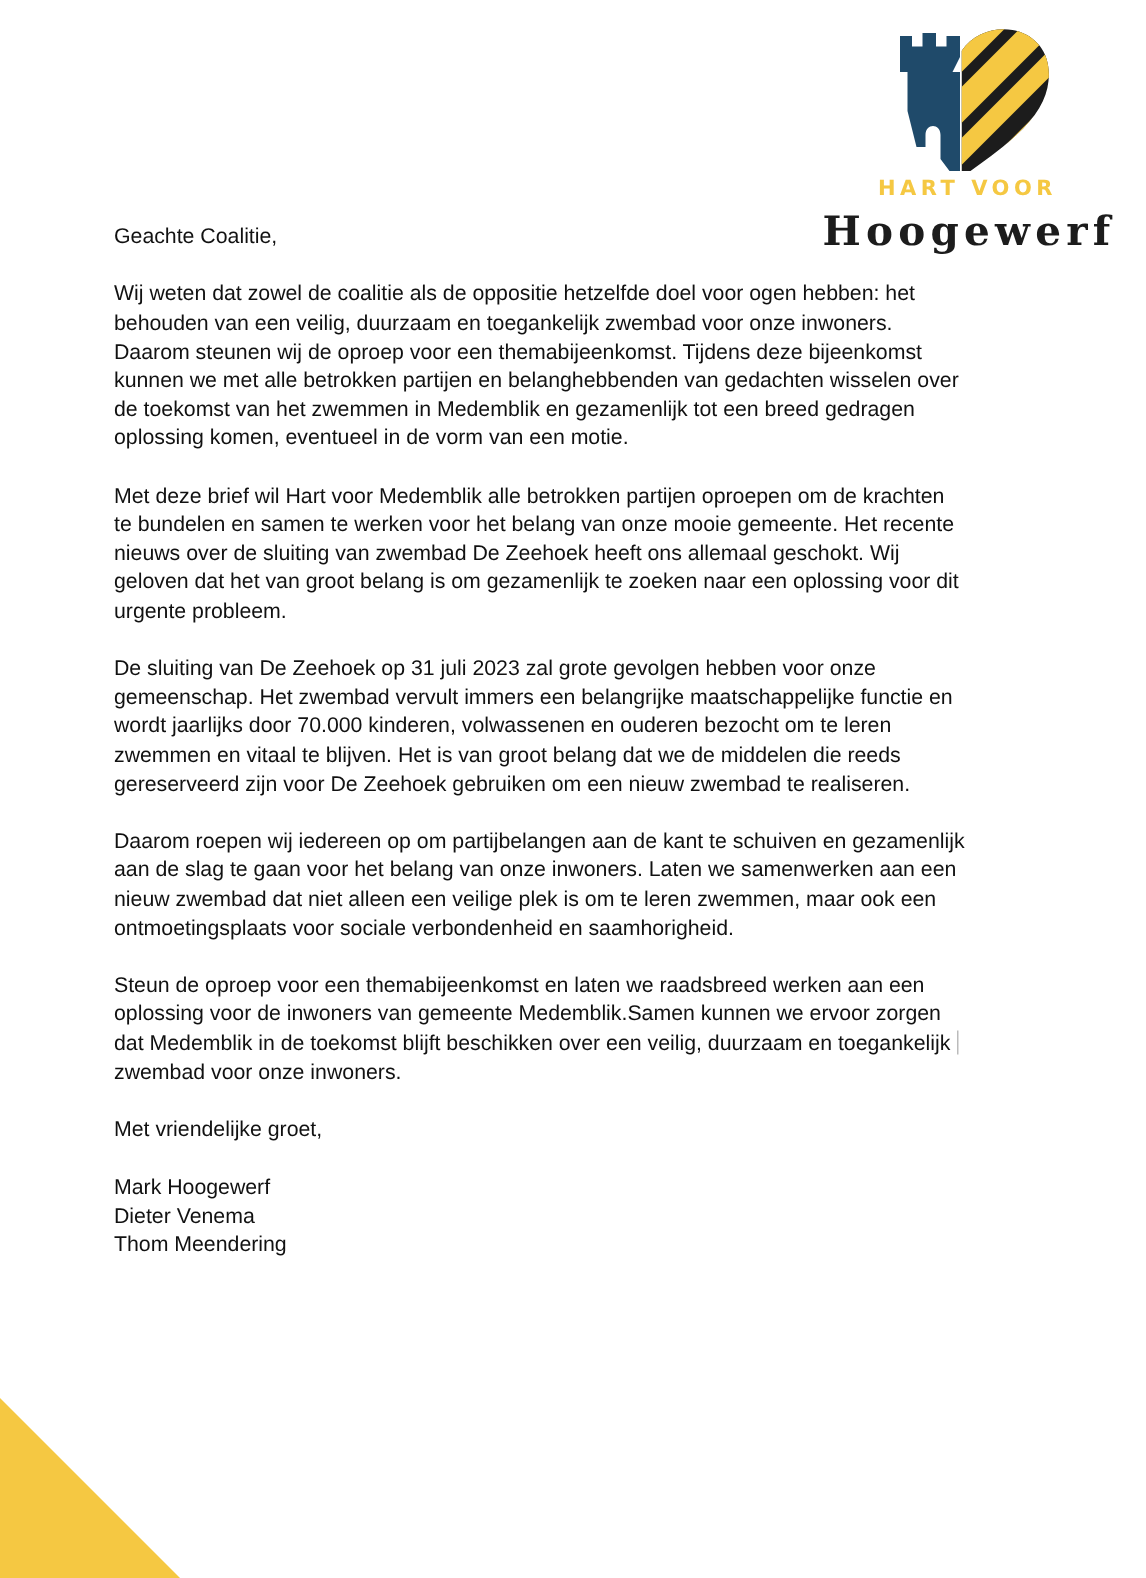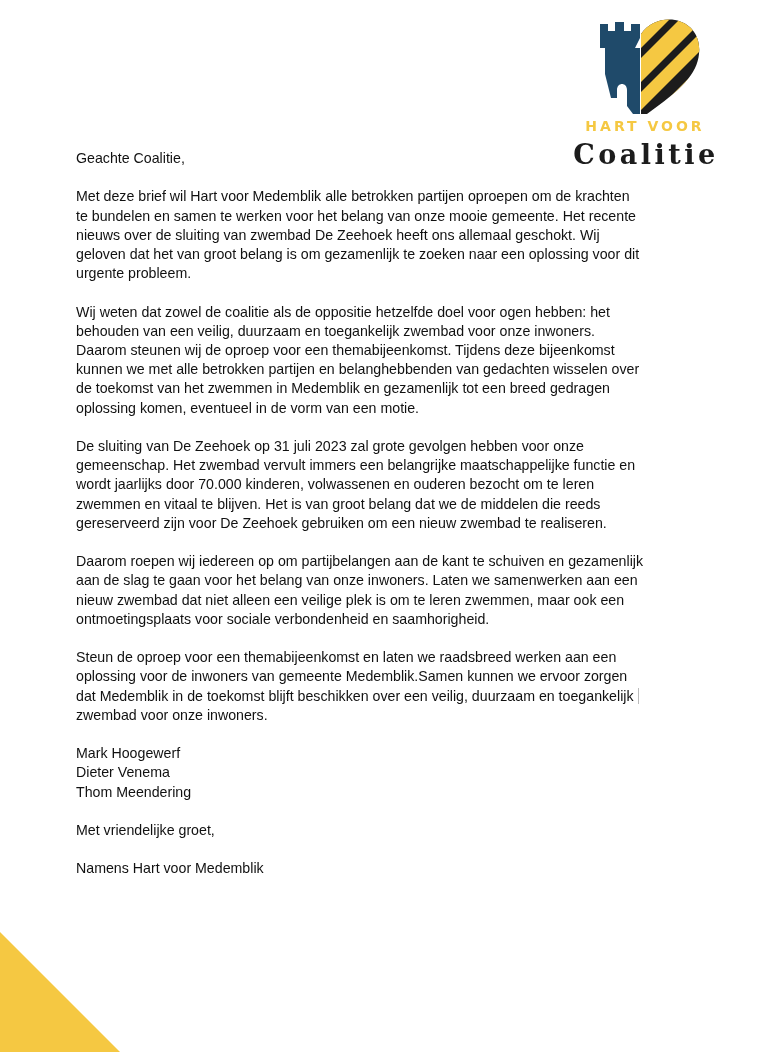--- a/index.html
+++ b/index.html
@@ -40,48 +40,47 @@
     <g fill="#f5c842">
       <polygon points="40,10 62,-12 74,0 40,34"></polygon>
       <polygon points="40,44 86,-2 98,10 40,68"></polygon>
       <polygon points="40,78 104,14 110,26 40,96"></polygon>
       <polygon points="52,100 110,42 110,60 70,100"></polygon>
     </g>
   </g>
   <path fill="#1f4a6a" d="M3 20 L3 6 L11 6 L11 13 L18 13 L18 4 L27 4 L27 13 L34 13 L34 6 L43 6 L43 20 L38 30 L43 30 L43 96 L36 96 L30 88 L30 72 C30 64, 20 64, 20 72 L20 80 L14 80 L8 56 L8 30 L3 30 Z"></path>
 </svg>
 <div class="brand-top">HART VOOR</div>
-<div class="brand-name">Coalitie</div>
+<div class="brand-name">Hoogewerf</div>
 
 <div class="letter">
   <p>Geachte Coalitie,</p>
-  <p>Met deze brief wil Hart voor Medemblik alle betrokken partijen oproepen om de krachten
-te bundelen en samen te werken voor het belang van onze mooie gemeente. Het recente
-nieuws over de sluiting van zwembad De Zeehoek heeft ons allemaal geschokt. Wij
-geloven dat het van groot belang is om gezamenlijk te zoeken naar een oplossing voor dit
-urgente probleem.</p>
   <p>Wij weten dat zowel de coalitie als de oppositie hetzelfde doel voor ogen hebben: het
 behouden van een veilig, duurzaam en toegankelijk zwembad voor onze inwoners.
 Daarom steunen wij de oproep voor een themabijeenkomst. Tijdens deze bijeenkomst
 kunnen we met alle betrokken partijen en belanghebbenden van gedachten wisselen over
 de toekomst van het zwemmen in Medemblik en gezamenlijk tot een breed gedragen
 oplossing komen, eventueel in de vorm van een motie.</p>
+  <p>Met deze brief wil Hart voor Medemblik alle betrokken partijen oproepen om de krachten
+te bundelen en samen te werken voor het belang van onze mooie gemeente. Het recente
+nieuws over de sluiting van zwembad De Zeehoek heeft ons allemaal geschokt. Wij
+geloven dat het van groot belang is om gezamenlijk te zoeken naar een oplossing voor dit
+urgente probleem.</p>
   <p>De sluiting van De Zeehoek op 31 juli 2023 zal grote gevolgen hebben voor onze
 gemeenschap. Het zwembad vervult immers een belangrijke maatschappelijke functie en
 wordt jaarlijks door 70.000 kinderen, volwassenen en ouderen bezocht om te leren
 zwemmen en vitaal te blijven. Het is van groot belang dat we de middelen die reeds
 gereserveerd zijn voor De Zeehoek gebruiken om een nieuw zwembad te realiseren.</p>
   <p>Daarom roepen wij iedereen op om partijbelangen aan de kant te schuiven en gezamenlijk
 aan de slag te gaan voor het belang van onze inwoners. Laten we samenwerken aan een
 nieuw zwembad dat niet alleen een veilige plek is om te leren zwemmen, maar ook een
 ontmoetingsplaats voor sociale verbondenheid en saamhorigheid.</p>
   <p><span>Steun de oproep voor een themabijeenkomst en laten we raadsbreed werken aan een
 oplossing voor de inwoners van gemeente Medemblik.Samen kunnen we ervoor zorgen
 dat Medemblik in de toekomst blijft beschikken over een veilig, duurzaam en toegankelijk</span><span class="cursor"></span><span>
 zwembad voor onze inwoners.</span></p>
+  <p>Met vriendelijke groet,</p>
   <p><span>Mark Hoogewerf</span><br><span>Dieter Venema</span><br><span>Thom Meendering</span></p>
-  <p>Met vriendelijke groet,</p>
-  <p>Namens Hart voor Medemblik</p>
 </div>
 
 <svg class="corner" viewBox="0 0 122 122">
   <polygon points="0,2 0,122 120,122" fill="#f5c842"></polygon>
 </svg>
 
 </body></html>

